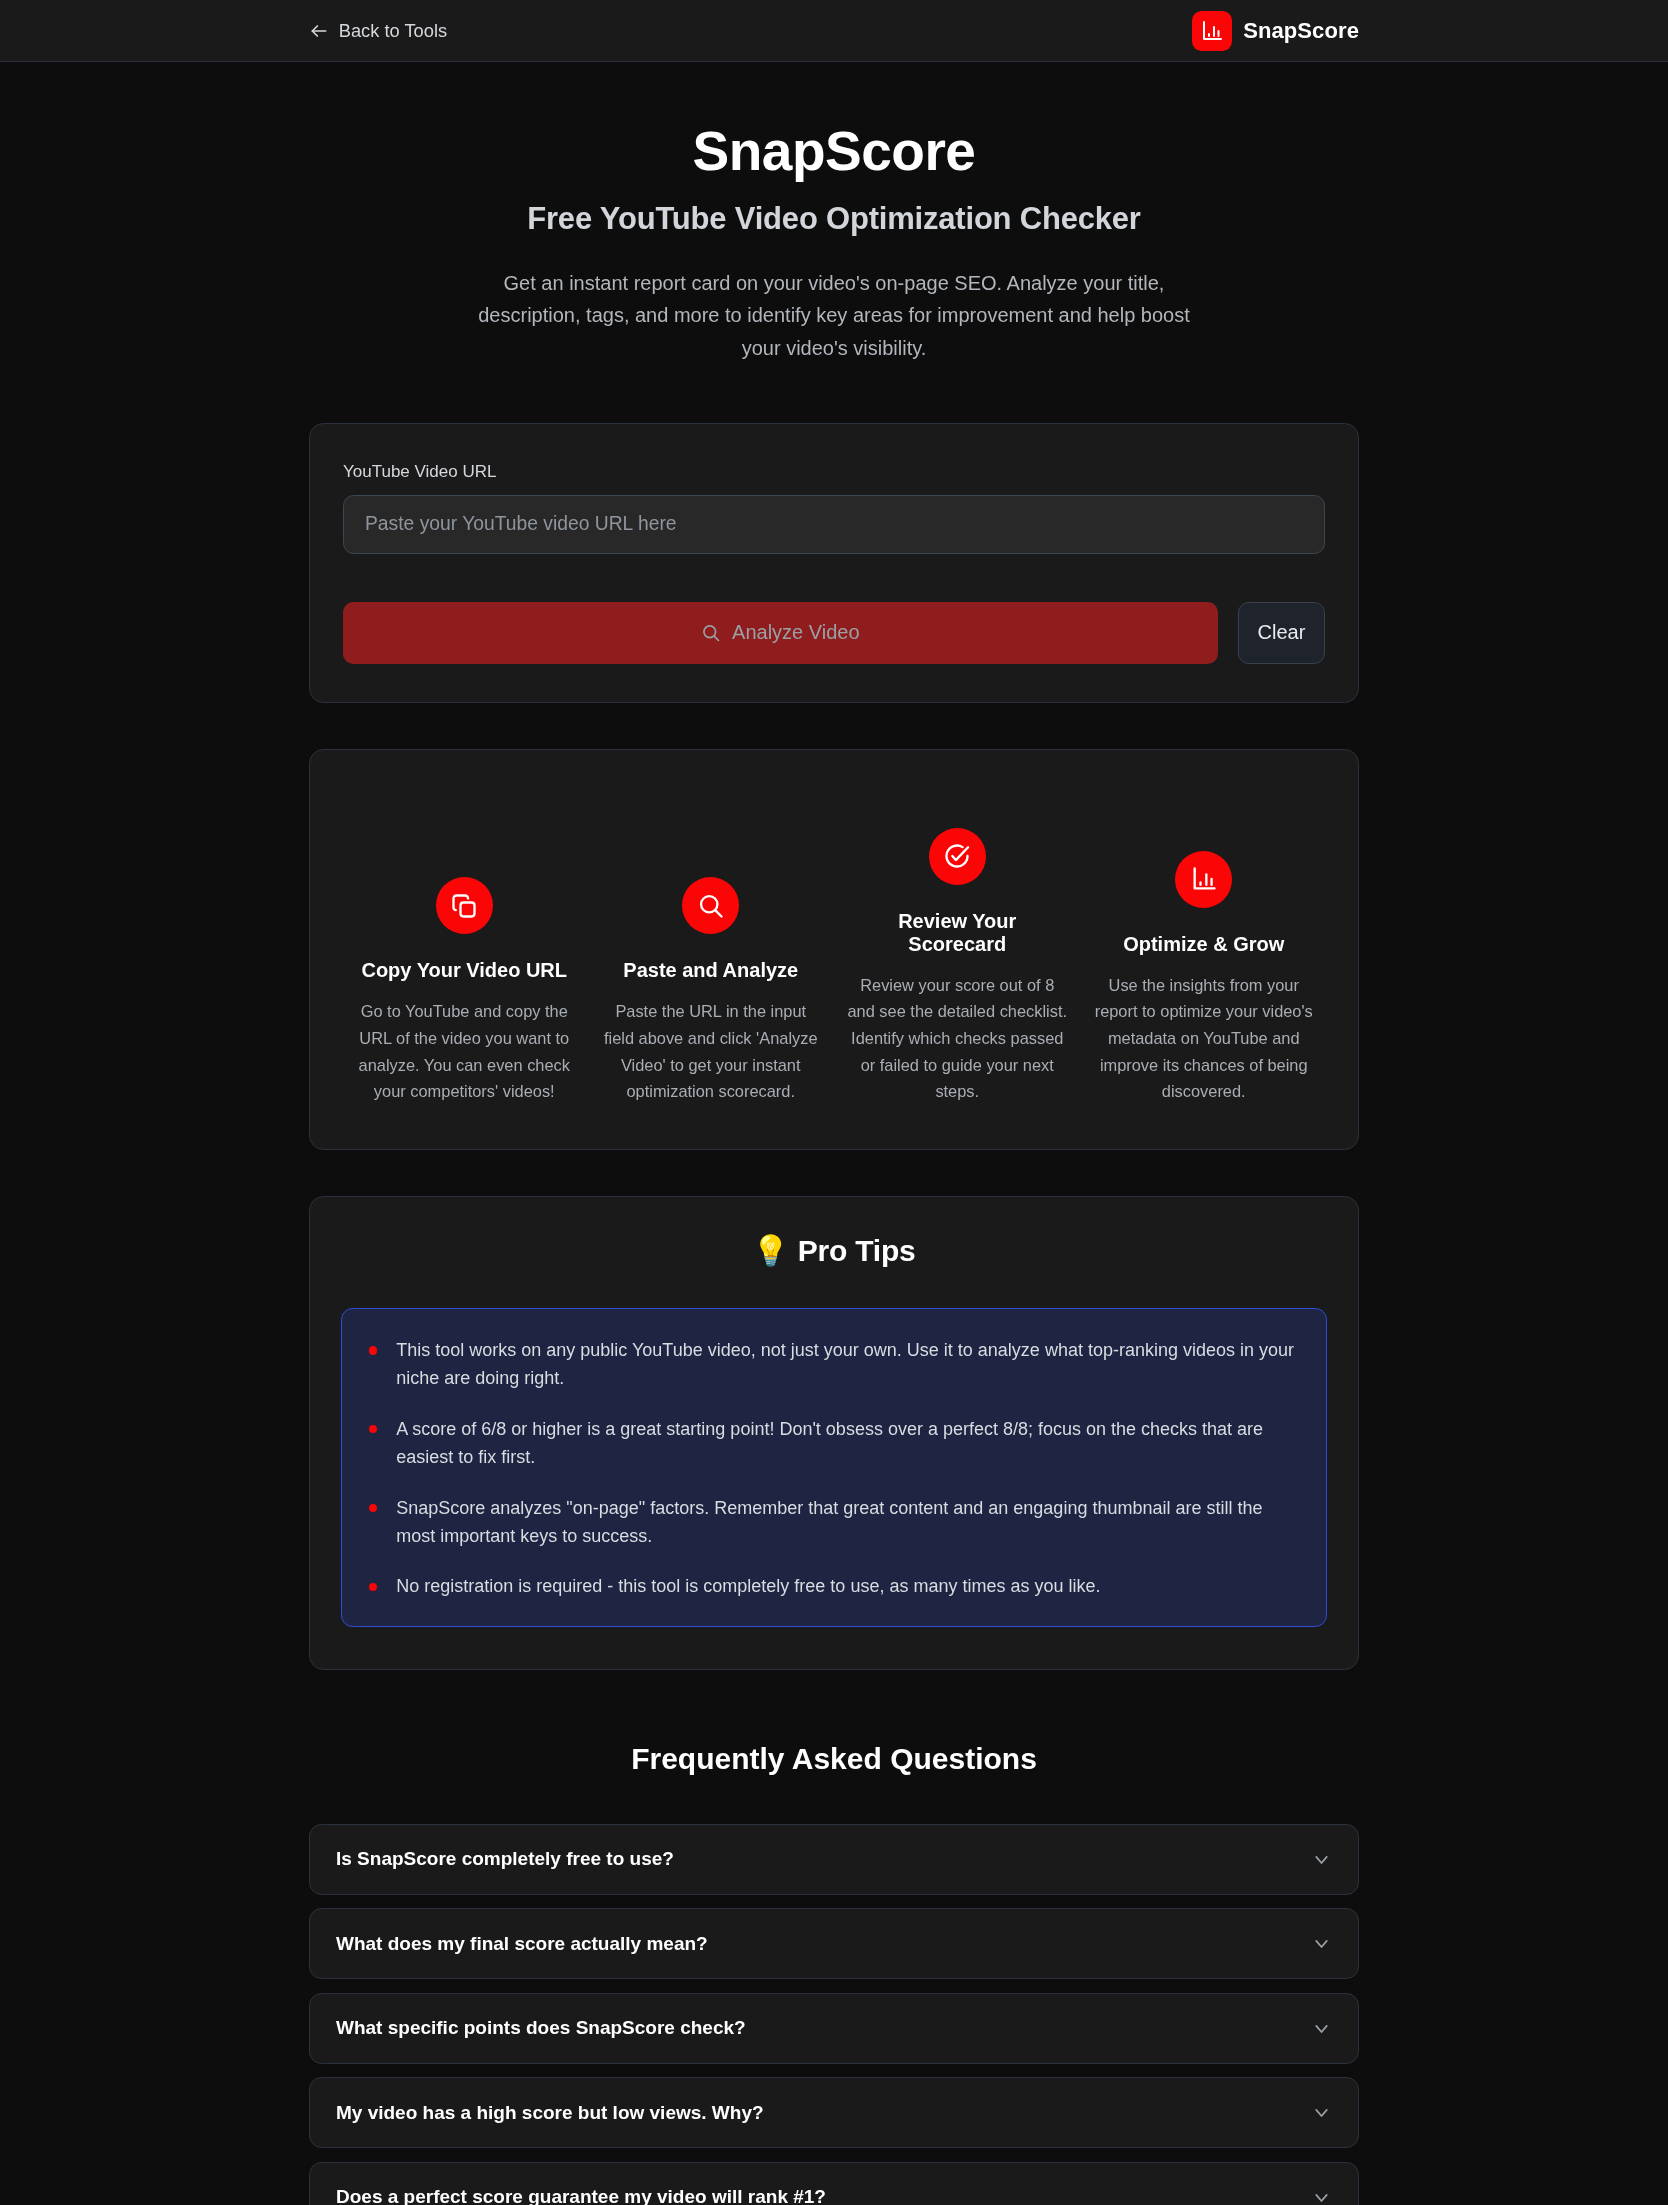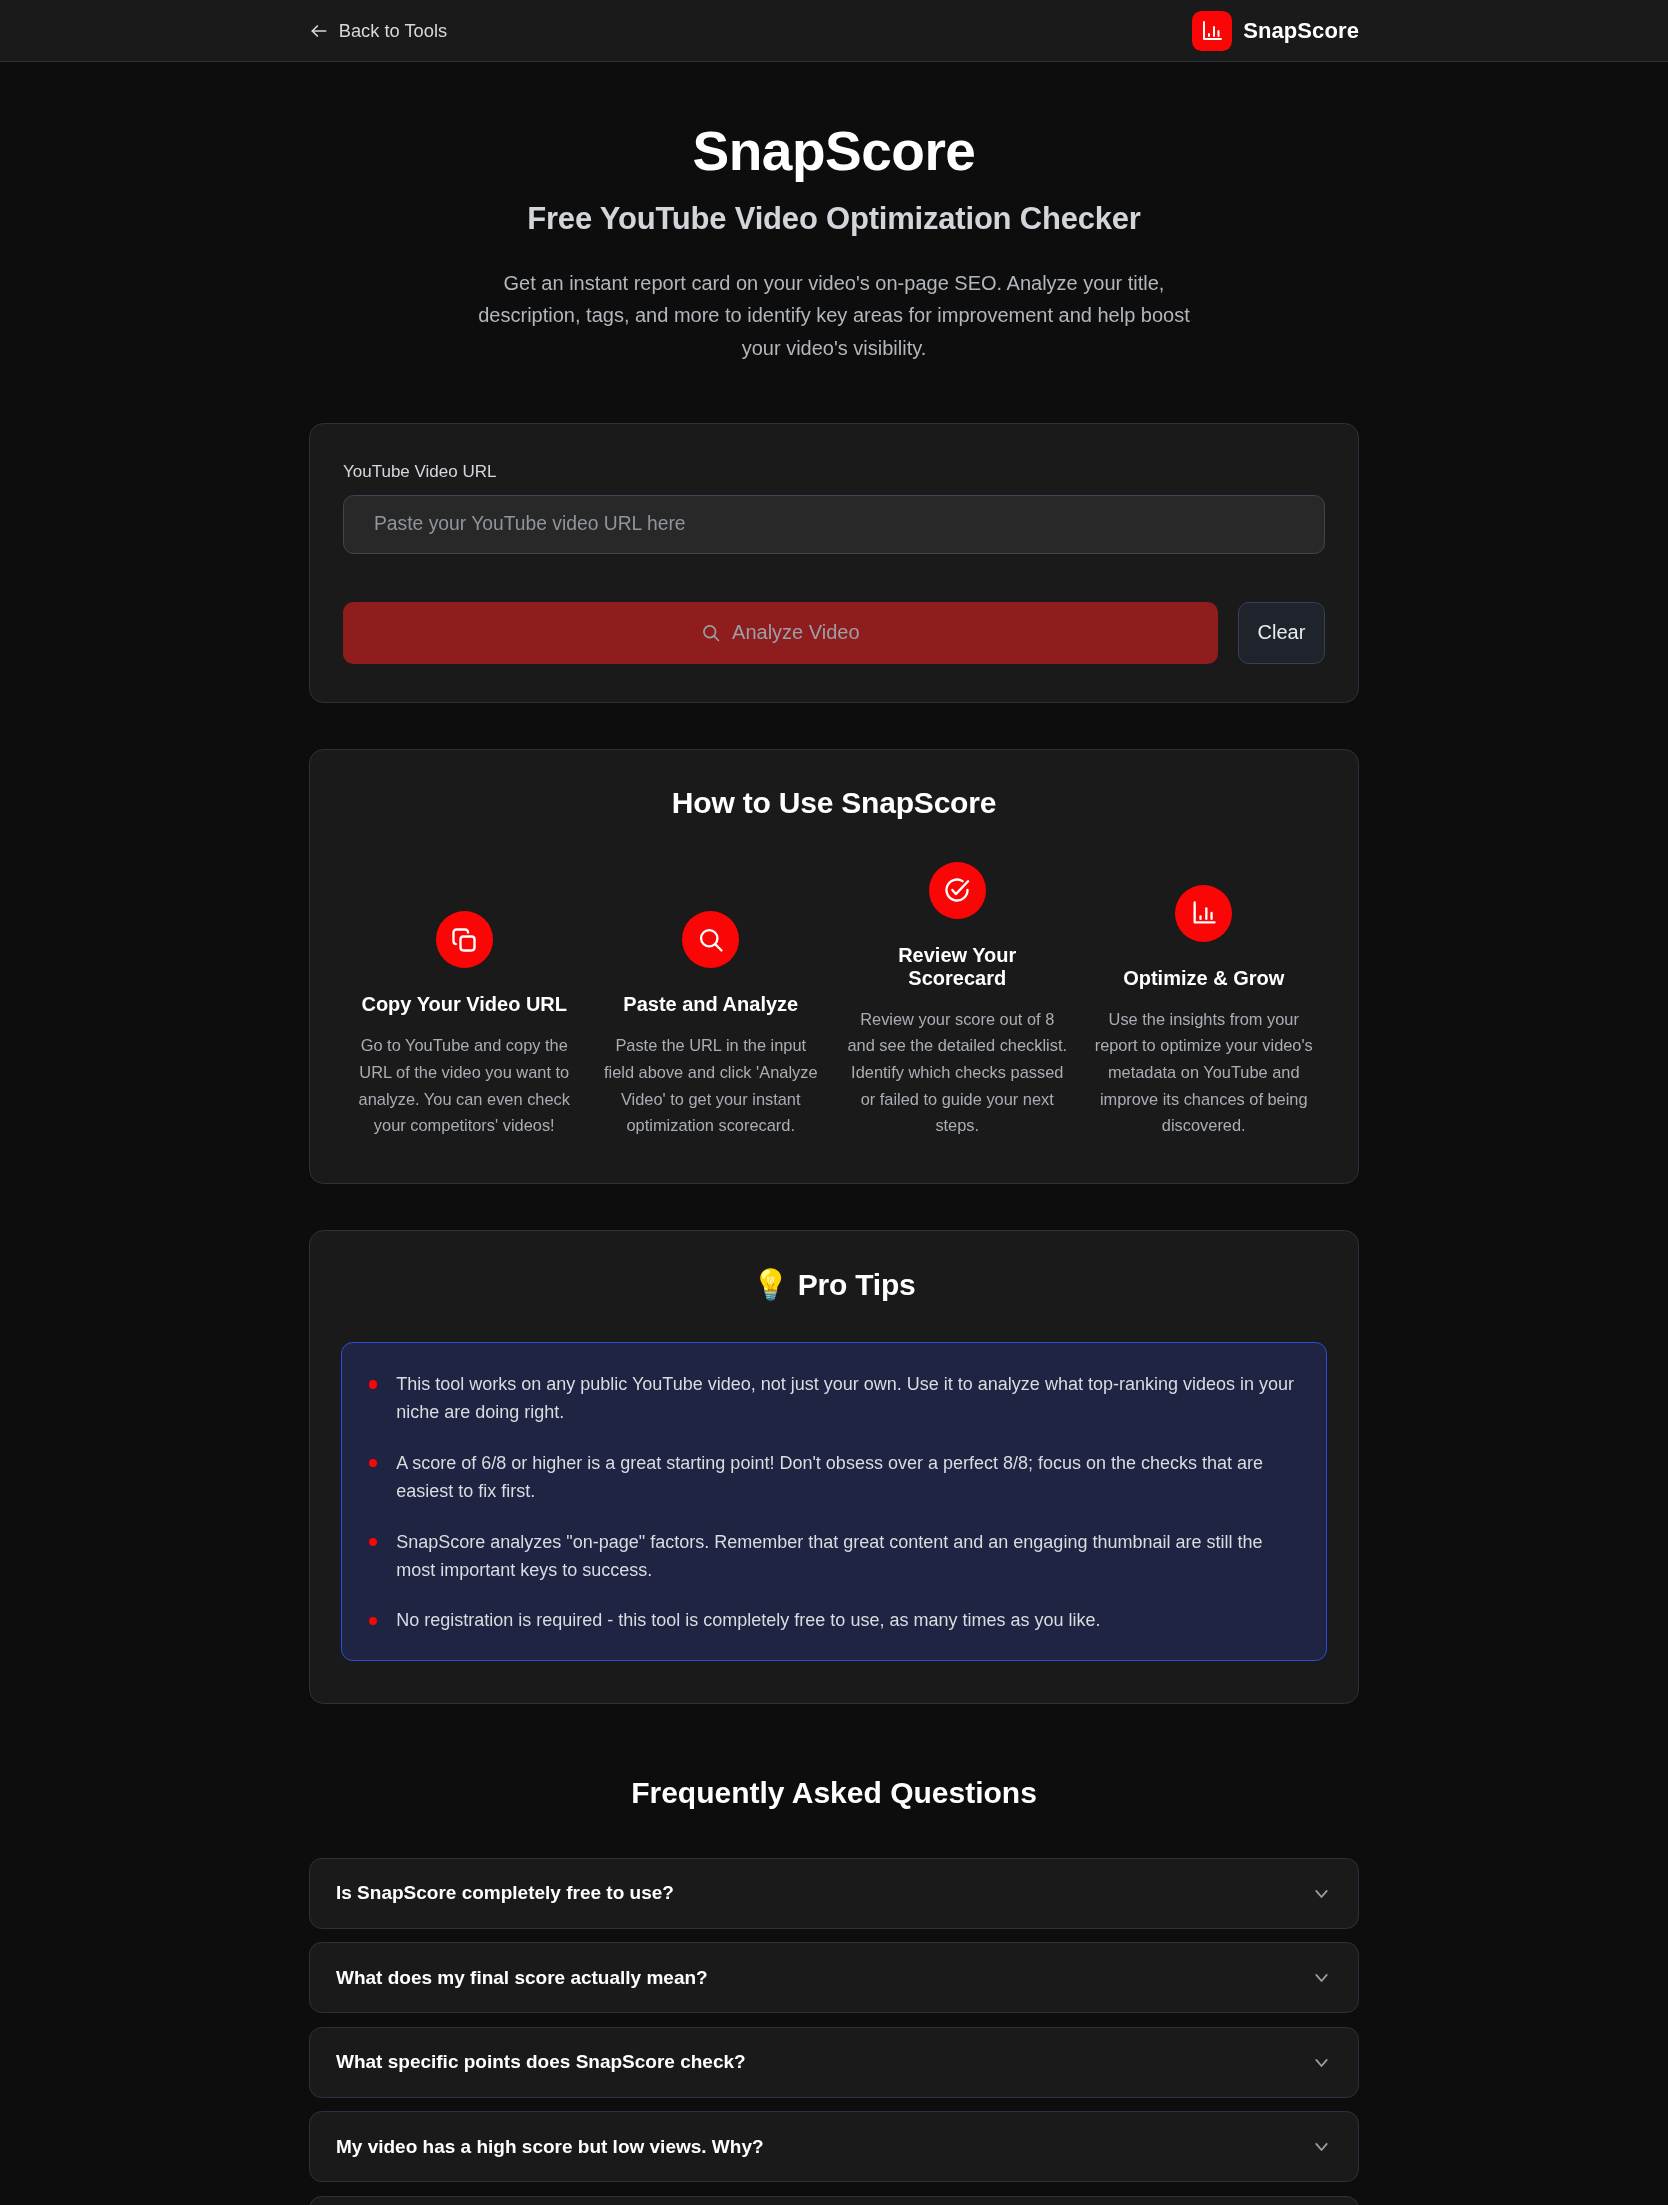--- a/index.html
+++ b/index.html
@@ -82,21 +82,21 @@
   .form-card { margin-top: 59px; padding: 38px 33px; }
   .field-label { font-size: 17px; color: #d4d8dd; margin-bottom: 12.6px; display:block; }
   .url-input {
     width: 100%; height: 59px;
     background: #282828;
     border: 1.4px solid #3c4654;
     border-radius: 10.6px;
     color: #e8eaed;
     font-size: 19.3px;
     font-family: "Liberation Sans", sans-serif;
-    padding: 0 30px;
+    padding: 0 21px;
     outline: none;
   }
   .url-input::placeholder { color: #8f959d; }
 
   .btn-row { display: flex; gap: 20px; margin-top: 48px; }
   .btn-analyze {
     flex: 1;
     height: 62px;
     background: #901d1d;
     border: none;
@@ -218,21 +218,20 @@
               <line x1="15.8" y1="15.8" x2="21" y2="21"></line>
             </svg>
           </span>
           <span>Analyze Video</span>
         </button>
         <button class="btn-clear">Clear</button>
       </div>
     </div>
 
     <div class="card how-card">
-      <div class="section-title">How to Use SnapScore</div>
       <div class="steps">
 
         <div class="step">
           <div class="step-icon">
             <svg viewBox="0 0 24 24" fill="none" stroke="#ffffff" stroke-width="2" stroke-linecap="round" stroke-linejoin="round">
               <rect x="9" y="9" width="12" height="12" rx="2.5"></rect>
               <path d="M5 15.5A2.5 2.5 0 0 1 3 13V5.5A2.5 2.5 0 0 1 5.5 3H13a2.5 2.5 0 0 1 2.5 2.5"></path>
             </svg>
           </div>
           <div class="step-title">Copy Your Video URL</div>

